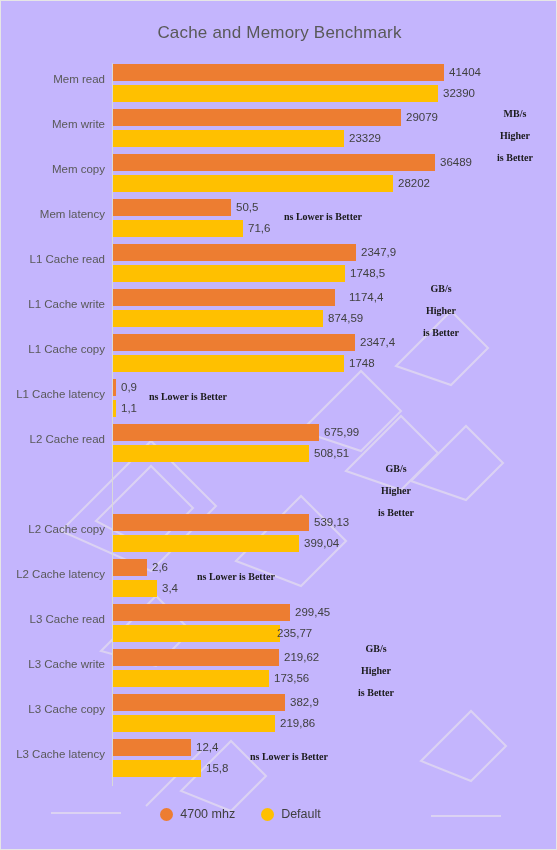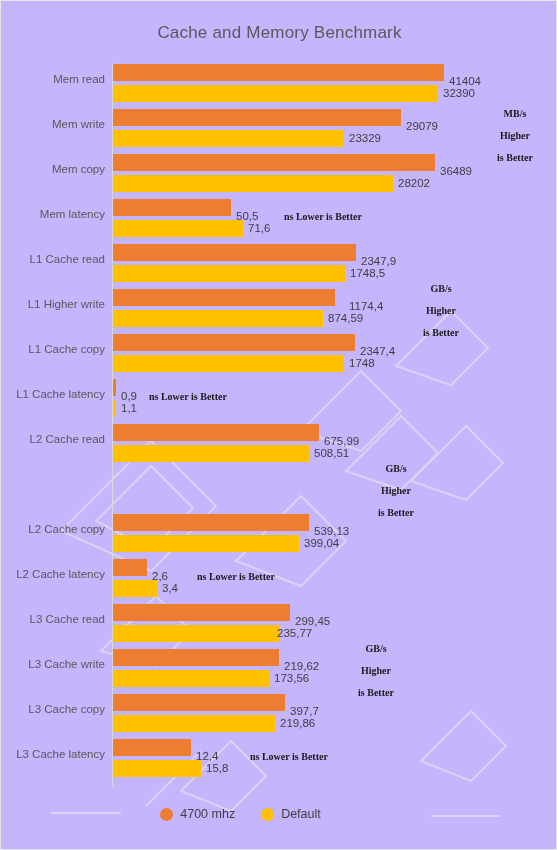--- a/index.html
+++ b/index.html
@@ -69,21 +69,21 @@
   .bar.s0 { top: 1px; background: #ed7d31; }
   .bar.s1 { top: 22px; background: #ffc000; }
   .bar-val {
     position: absolute;
     font-size: 11.5px;
     color: #404040;
     white-space: nowrap;
     height: 17px;
     line-height: 17px;
   }
-  .bar-val.s0 { top: 1px; margin-top: 9px; }
+  .bar-val.s0 { top: 1px; }
   .bar-val.s1 { top: 22px; }
 
   .ann {
     position: absolute;
     font-family: "Liberation Serif", serif;
     font-weight: bold;
     font-size: 10px;
     color: #1a1a1a;
     white-space: nowrap;
   }
@@ -192,21 +192,21 @@
 
     <div class="cat-group" style="top:180px;">
       <div class="cat-label">L1 Cache read</div>
       <div class="bar s0" style="width:243px;"></div>
       <div class="bar s1" style="width:232px;"></div>
       <div class="bar-val s0" style="left:360px;">2347,9</div>
       <div class="bar-val s1" style="left:349px;">1748,5</div>
     </div>
 
     <div class="cat-group" style="top:225px;">
-      <div class="cat-label">L1 Higher write</div>
+      <div class="cat-label">L1 Cache write</div>
       <div class="bar s0" style="width:222px;"></div>
       <div class="bar s1" style="width:210px;"></div>
       <div class="bar-val s0" style="left:348px;">1174,4</div>
       <div class="bar-val s1" style="left:327px;">874,59</div>
     </div>
 
     <div class="cat-group" style="top:270px;">
       <div class="cat-label">L1 Cache copy</div>
       <div class="bar s0" style="width:242px;"></div>
       <div class="bar s1" style="width:231px;"></div>
@@ -260,21 +260,21 @@
       <div class="bar s0" style="width:166px;"></div>
       <div class="bar s1" style="width:156px;"></div>
       <div class="bar-val s0" style="left:283px;">219,62</div>
       <div class="bar-val s1" style="left:273px;">173,56</div>
     </div>
 
     <div class="cat-group" style="top:630px;">
       <div class="cat-label">L3 Cache copy</div>
       <div class="bar s0" style="width:172px;"></div>
       <div class="bar s1" style="width:162px;"></div>
-      <div class="bar-val s0" style="left:289px;">397,7</div>
+      <div class="bar-val s0" style="left:289px;">382,9</div>
       <div class="bar-val s1" style="left:279px;">219,86</div>
     </div>
 
     <div class="cat-group" style="top:675px;">
       <div class="cat-label">L3 Cache latency</div>
       <div class="bar s0" style="width:78px;"></div>
       <div class="bar s1" style="width:88px;"></div>
       <div class="bar-val s0" style="left:195px;">12,4</div>
       <div class="bar-val s1" style="left:205px;">15,8</div>
     </div>

